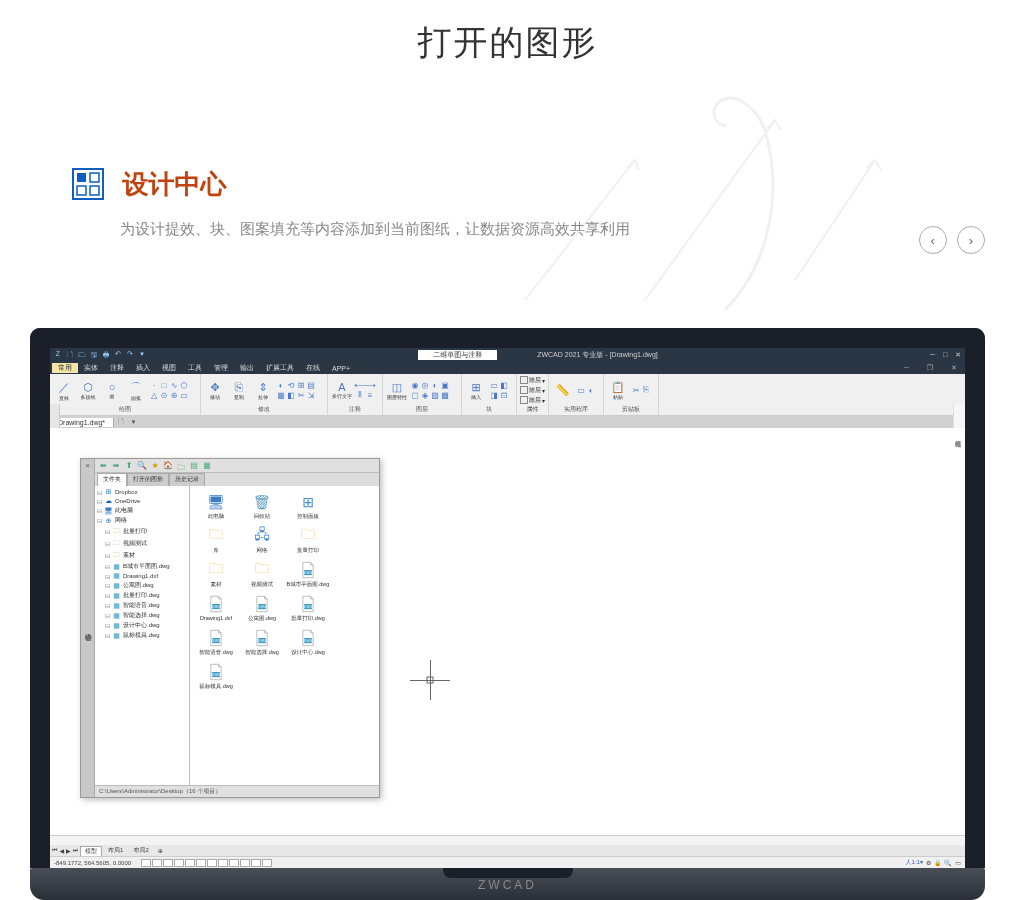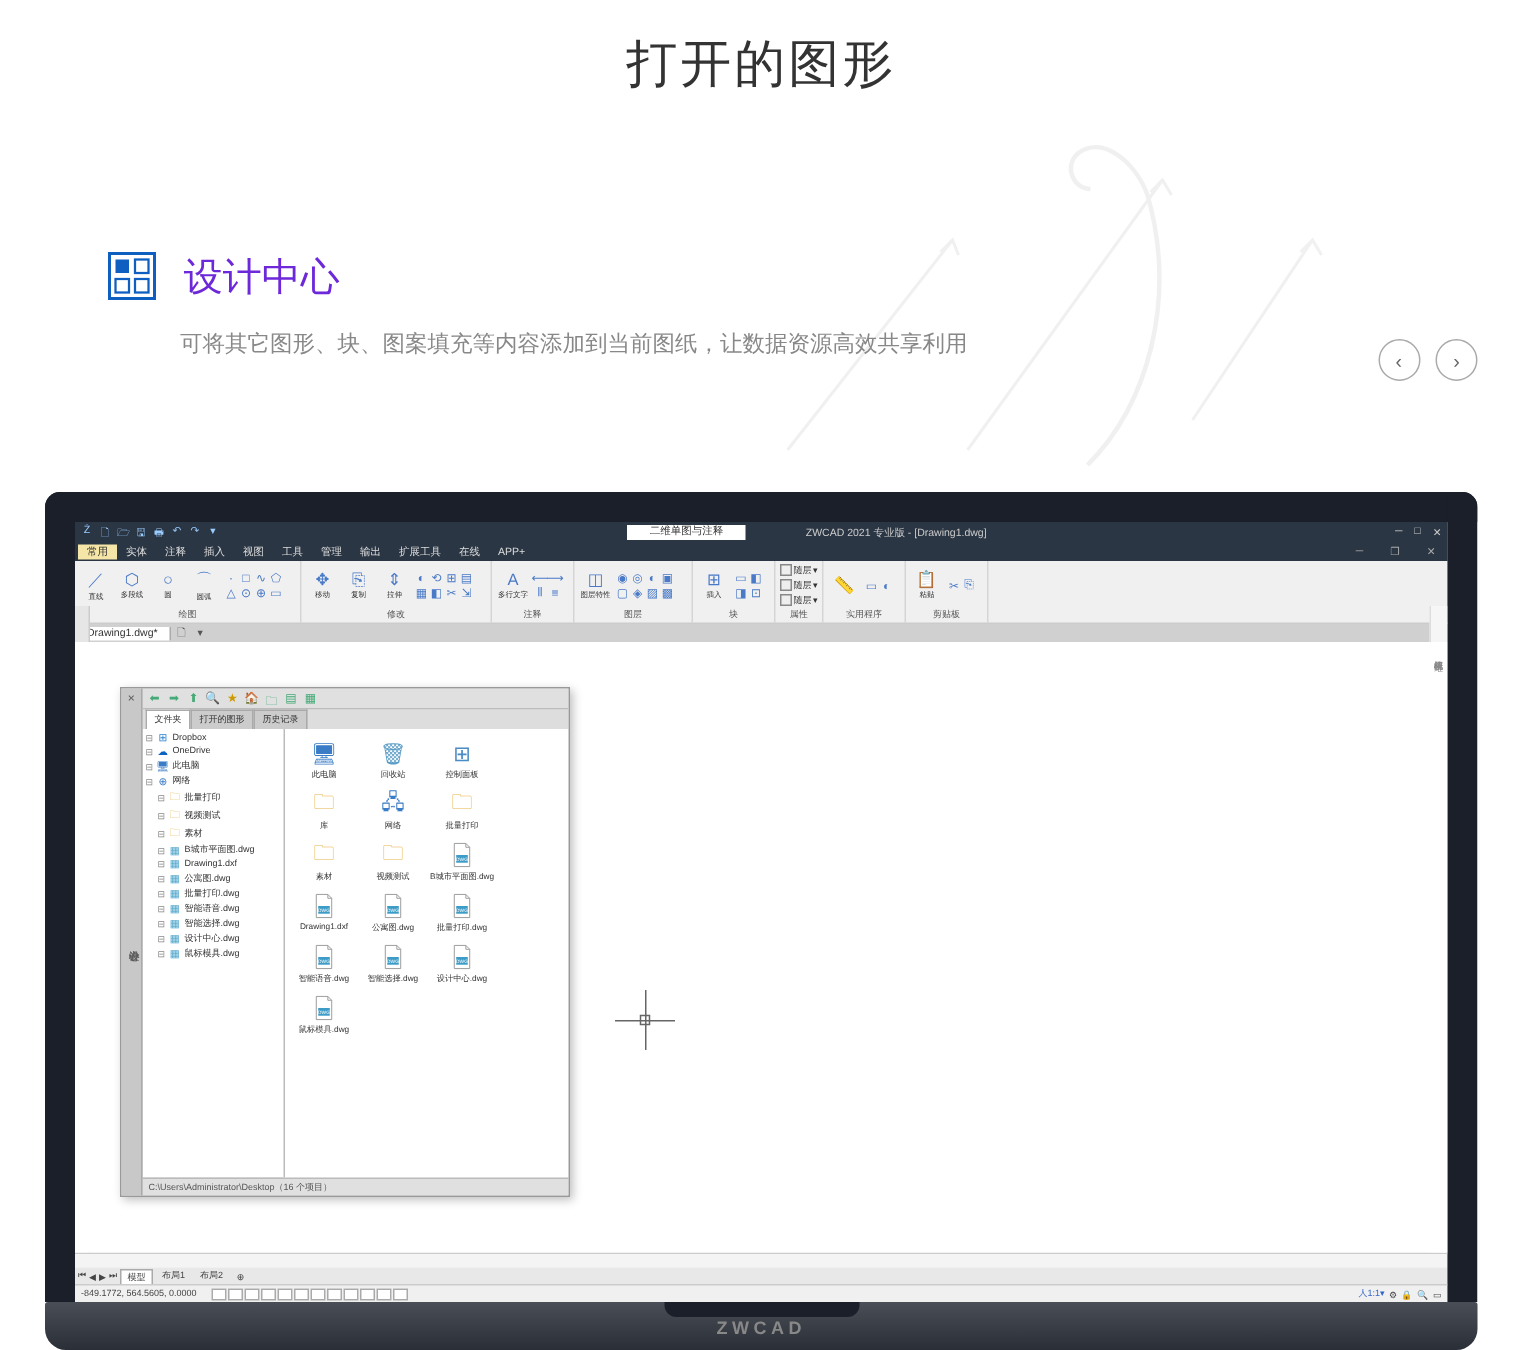--- a/index.html
+++ b/index.html
@@ -4,32 +4,32 @@
 <style>
   * { box-sizing: border-box; margin: 0; padding: 0; }
   body { font-family: "Microsoft YaHei", Arial, sans-serif; background: #fff; width: 1015px; height: 900px; overflow: hidden; position: relative; }
   
   .page-title { font-size: 34px; color: #333; text-align: center; padding-top: 20px; letter-spacing: 2px; font-weight: 400; }
   
   .bg-arrows { position: absolute; top: 60px; right: 60px; width: 450px; height: 260px; opacity: 0.12; pointer-events: none; }
   
   .feature-section { margin: 100px 0 0 70px; position: relative; }
   .feature-icon { display: inline-block; width: 36px; height: 36px; vertical-align: top; margin-right: 12px; }
-  .feature-title { display: inline-block; font-size: 26px; color: #6d28d9; font-weight: 400; vertical-align: top; line-height: 36px; }
+  .feature-title { display: inline-block; font-size: 26px; color: #c2410c; font-weight: 700; vertical-align: top; line-height: 36px; }
   .feature-desc { color: #888; font-size: 15px; margin-top: 18px; margin-left: 50px; }
   
   .nav-arrows { position: absolute; right: 30px; top: 60px; }
   .nav-circle { display: inline-flex; align-items: center; justify-content: center; width: 28px; height: 28px; border: 1px solid #aaa; border-radius: 50%; margin-left: 6px; color: #666; cursor: pointer; font-size: 13px; }
   
   
   .laptop { position: absolute; bottom: 0; left: 30px; width: 955px; }
   .laptop-screen { background: #1a1f29; border: 20px solid #1a1f29; border-bottom: none; border-radius: 10px 10px 0 0; height: 540px; position: relative; overflow: hidden; }
   .laptop-base { height: 32px; background: linear-gradient(#4a4e56, #2a2e36); border-radius: 2px 2px 14px 14px; position: relative; }
   .laptop-notch { position: absolute; top: 0; left: 50%; transform: translateX(-50%); width: 130px; height: 10px; background: #1a1f29; border-radius: 0 0 8px 8px; }
-  .laptop-brand { position: absolute; top: 10px; left: 50%; transform: translateX(-50%); color: #888; font-size: 12px; letter-spacing: 3px; font-weight: bold; }
+  .laptop-brand { position: absolute; top: 10px; left: 50%; transform: translateX(-50%); color: #888; font-size: 12px; letter-spacing: 3px; font-weight: normal; }
   
   
   .cad { position: absolute; inset: 0; background: #fff; font-size: 8px; display: flex; flex-direction: column; }
   .cad-titlebar { height: 14px; background: #2b3644; color: #ccc; display: flex; align-items: center; padding: 0 4px; font-size: 7px; }
   .cad-titlebar-icons { display: flex; gap: 4px; color: #9cf; }
   .cad-titlebar-icons span { width: 8px; text-align: center; }
   .cad-titlebar-center { flex: 1; display: flex; align-items: center; justify-content: center; gap: 40px; }
   .cad-titlebar-input { background: #fff; color: #333; padding: 1px 15px; font-size: 7px; height: 10px; line-height: 8px; }
   .cad-win-btns { display: flex; gap: 8px; }
   
@@ -133,21 +133,21 @@
   <span class="feature-icon">
     <svg viewBox="0 0 36 36">
         <rect x="3" y="3" width="30" height="30" fill="none" stroke="#0e5fbf" stroke-width="2"></rect>
         <rect x="7" y="7" width="9" height="9" fill="#0e5fbf"></rect>
         <rect x="20" y="7" width="9" height="9" fill="none" stroke="#0e5fbf" stroke-width="1.5"></rect>
         <rect x="7" y="20" width="9" height="9" fill="none" stroke="#0e5fbf" stroke-width="1.5"></rect>
         <rect x="20" y="20" width="9" height="9" fill="none" stroke="#0e5fbf" stroke-width="1.5"></rect>
       </svg>
   </span>
   <span class="feature-title">设计中心</span>
-  <div class="feature-desc">可将其它图形、块、图案填充等内容添加到当前图纸，让数据资源高效共享利用</div>
+  <div class="feature-desc">为设计提效、块、图案填充等内容添加到当前图纸，让数据资源高效共享利用</div>
   <div class="nav-arrows">
     <span class="nav-circle">‹</span>
     <span class="nav-circle">›</span>
   </div>
 </div>
 
 <div class="laptop">
   <div class="laptop-screen">
     <div class="cad">
 

